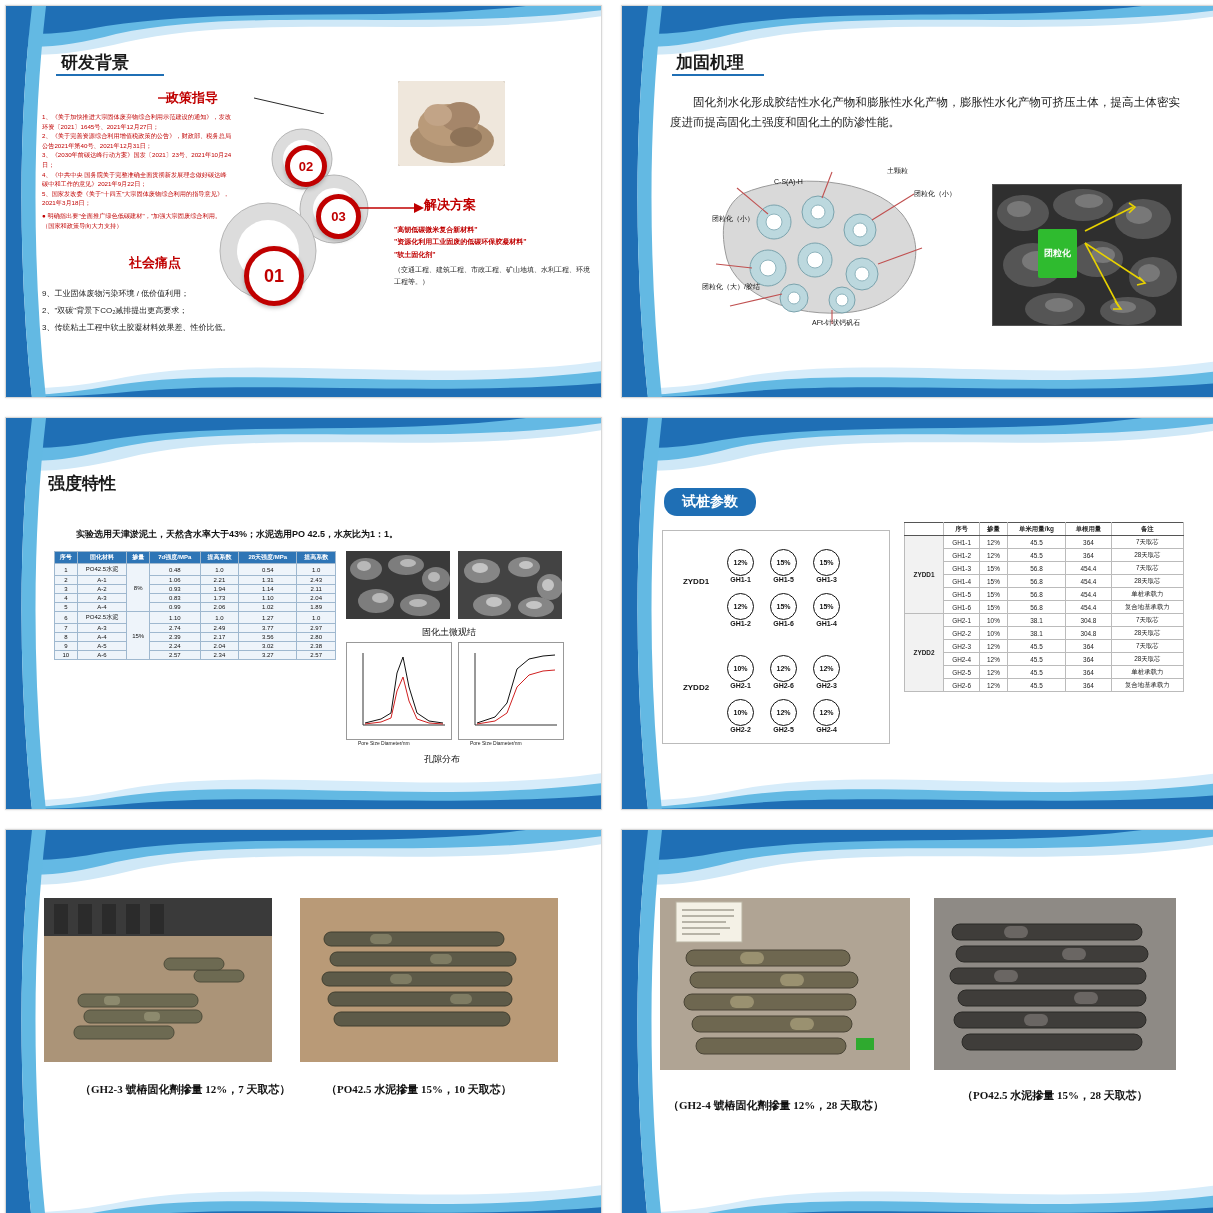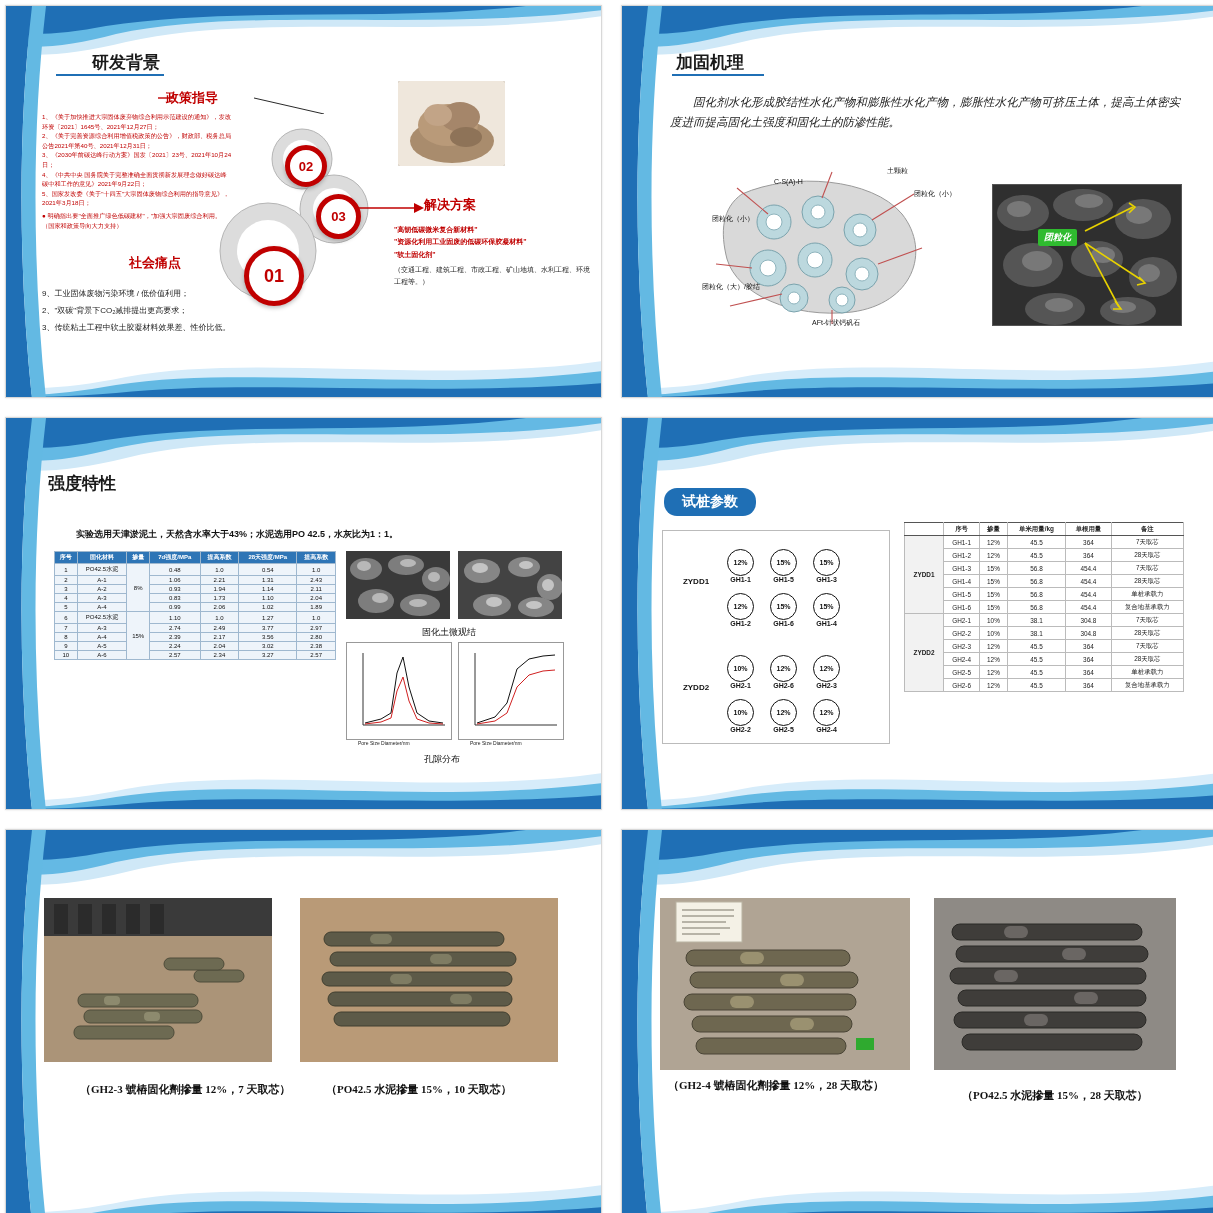--- a/index.html
+++ b/index.html
@@ -5,21 +5,21 @@
   html,body{margin:0;padding:0;}
   body{width:1213px;height:1213px;background:#ffffff;font-family:"Liberation Sans",sans-serif;overflow:hidden;}
   .deck{display:grid;grid-template-columns:597px 597px;grid-template-rows:393px 393px 393px;gap:19px 19px;padding:5px 0 0 5px;box-sizing:border-box;}
   .slide{position:relative;background:#ffffff;border:1px solid #d8d8d8;overflow:hidden;box-shadow:0 0 2px rgba(0,0,0,.12);}
   
   .wave-top{position:absolute;left:0;top:0;width:100%;height:60px;overflow:hidden;pointer-events:none;}
   .wave-bottom{position:absolute;left:0;bottom:0;width:100%;height:70px;overflow:hidden;pointer-events:none;}
   .wave-left{position:absolute;left:0;top:0;width:60px;height:100%;overflow:hidden;pointer-events:none;}
   .ttl{font-size:17px;font-weight:bold;color:#1a1a1a;}
   .ttl-pill{display:inline-block;background:#1f6fb5;color:#fff;font-size:14px;font-weight:bold;border-radius:13px;padding:5px 18px;}
-  .body-text{font-size:11.5px;color:#1a1a1a;line-height:1.75;text-align:justify;font-style:italic;}
+  .body-text{font-size:11.5px;color:#1a1a1a;line-height:1.75;text-align:justify;}
   .tiny{font-size:6.2px;line-height:1.55;color:#c00000;}
   .redlbl{color:#c00000;font-weight:bold;}
   .gear-num{position:absolute;border-radius:50%;background:#fff;border:5px solid #c00000;color:#c00000;font-weight:bold;display:flex;align-items:center;justify-content:center;box-shadow:0 2px 4px rgba(0,0,0,.25);}
   .photo{background:#8a7a68;position:relative;overflow:hidden;}
   .cap{font-size:11px;font-weight:bold;color:#111;font-family:"Liberation Serif",serif;}
   table.dt{border-collapse:collapse;font-size:6px;}
   table.dt th,table.dt td{border:1px solid #9fb8cf;text-align:center;padding:1px 2px;}
   table.dt th{background:#2e75b6;color:#fff;font-weight:bold;}
   table.dt td{background:#eef4fa;color:#111;}
   table.pt{border-collapse:collapse;font-size:6.4px;}
@@ -51,21 +51,21 @@
         <path d="M0,70 L597,70 L597,56 C420,70 240,52 110,66 C65,70 28,70 0,70 Z" fill="#1f6fb5"></path>
       </svg>
     </div>
     <div class="wave-left">
       <svg width="60" height="393" viewBox="0 0 60 393" preserveAspectRatio="none">
         <path d="M0,0 L26,0 C12,120 12,260 26,393 L0,393 Z" fill="#1f6fb5"></path>
         <path d="M26,0 L40,0 C26,120 26,260 40,393 L26,393 C12,260 12,120 26,0 Z" fill="#63b9e3"></path>
       </svg>
     </div>
 
-    <div style="position:absolute;left:55px;top:45px;margin-left:31px;" class="ttl">研发背景</div>
+    <div style="position:absolute;left:55px;top:45px;" class="ttl">研发背景</div>
     <div style="position:absolute;left:50px;top:68px;width:108px;height:2px;background:#1f6fb5;"></div>
 
     <div style="position:absolute;left:160px;top:83px;font-size:13px;font-weight:bold;" class="redlbl">政策指导</div>
     <svg style="position:absolute;left:150px;top:78px;" width="170" height="30">
       <line x1="2" y1="14" x2="18" y2="14" stroke="#c00000" stroke-width="1.4"></line>
       <line x1="98" y1="14" x2="168" y2="30" stroke="#111" stroke-width="0.9"></line>
     </svg>
 
     <div style="position:absolute;left:36px;top:106px;width:190px;" class="tiny">
       <div>1、《关于加快推进大宗固体废弃物综合利用示范建设的通知》，发改环资〔2021〕1645号、2021年12月27日；</div>
@@ -214,21 +214,21 @@
         </g>
         <g stroke="#e8d200" stroke-width="1.6" fill="none">
           <path d="M92,46 L140,22"></path>
             <path d="M136,18 L142,22 L136,28"></path>
           <path d="M92,58 L150,96"></path>
             <path d="M146,92 L152,98 L144,100"></path>
           <path d="M92,58 L126,122"></path>
             <path d="M122,116 L128,124 L120,124"></path>
         </g>
       </svg>
-      <div style="position:absolute;left:45px;top:44px;background:#2fbb2f;color:#fff;font-size:9px;font-weight:bold;padding:2px 6px;border-radius:2px;font-style:italic;">团粒化</div>
+      <div style="position:absolute;left:45px;top:44px;background:#2fbb2f;color:#fff;font-size:9px;font-weight:bold;padding:18px 6px;border-radius:2px;">团粒化</div>
     </div>
   </div>
 
   <div class="slide">
     <div class="wave-top">
       <svg width="597" height="60" viewBox="0 0 597 60" preserveAspectRatio="none">
         <path d="M0,0 L597,0 L597,12 C430,40 250,8 120,40 C70,52 30,56 0,50 Z" fill="#cfe8f7"></path>
         <path d="M0,0 L597,0 L597,5 C420,30 240,2 110,30 C65,42 28,46 0,40 Z" fill="#64b9e4"></path>
         <path d="M0,0 L520,0 C380,18 230,2 100,22 C60,30 26,32 0,28 Z" fill="#1f6fb5"></path>
       </svg>
@@ -735,17 +735,17 @@
         <g fill="#6a6663">
           <rect x="70" y="28" width="24" height="12" rx="6"></rect>
             <rect x="128" y="50" width="24" height="12" rx="6"></rect>
           <rect x="60" y="72" width="24" height="12" rx="6"></rect>
             <rect x="140" y="94" width="24" height="12" rx="6"></rect>
           <rect x="90" y="116" width="24" height="12" rx="6"></rect>
         </g>
       </svg>
     </div>
 
-    <div style="position:absolute;left:46px;top:248px;" class="cap">（GH2-4 號樁固化劑摻量 12%，28 天取芯）</div>
+    <div style="position:absolute;left:46px;top:268px;" class="cap">（GH2-4 號樁固化劑摻量 12%，28 天取芯）</div>
     <div style="position:absolute;left:340px;top:258px;" class="cap">（PO42.5 水泥摻量 15%，28 天取芯）</div>
   </div>
 
 </div>
 
 </body></html>

